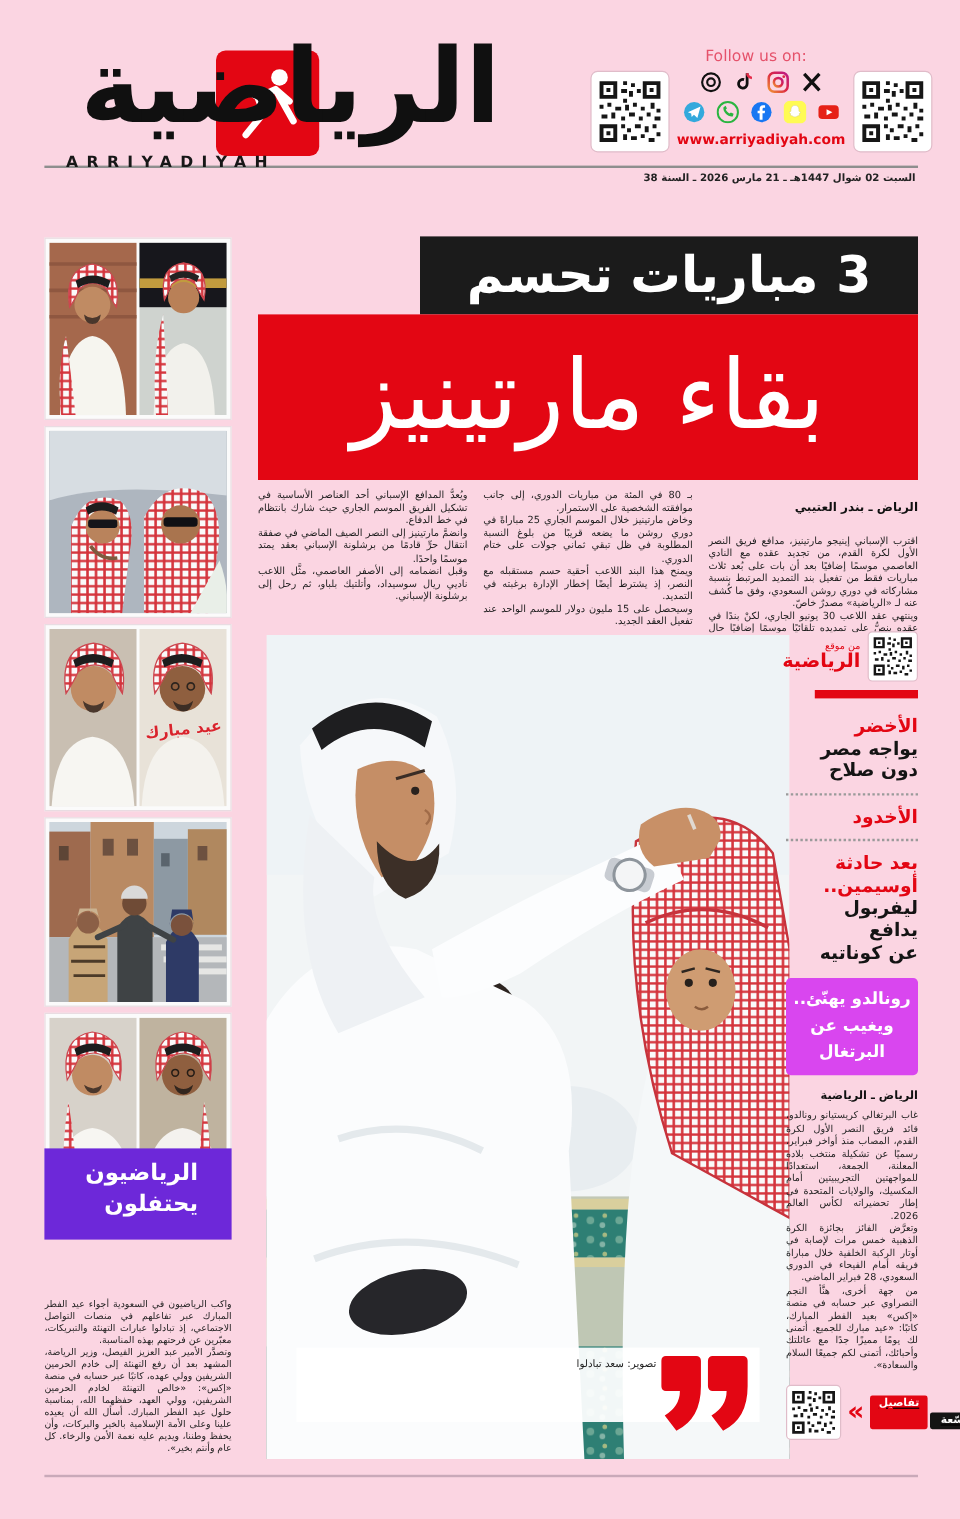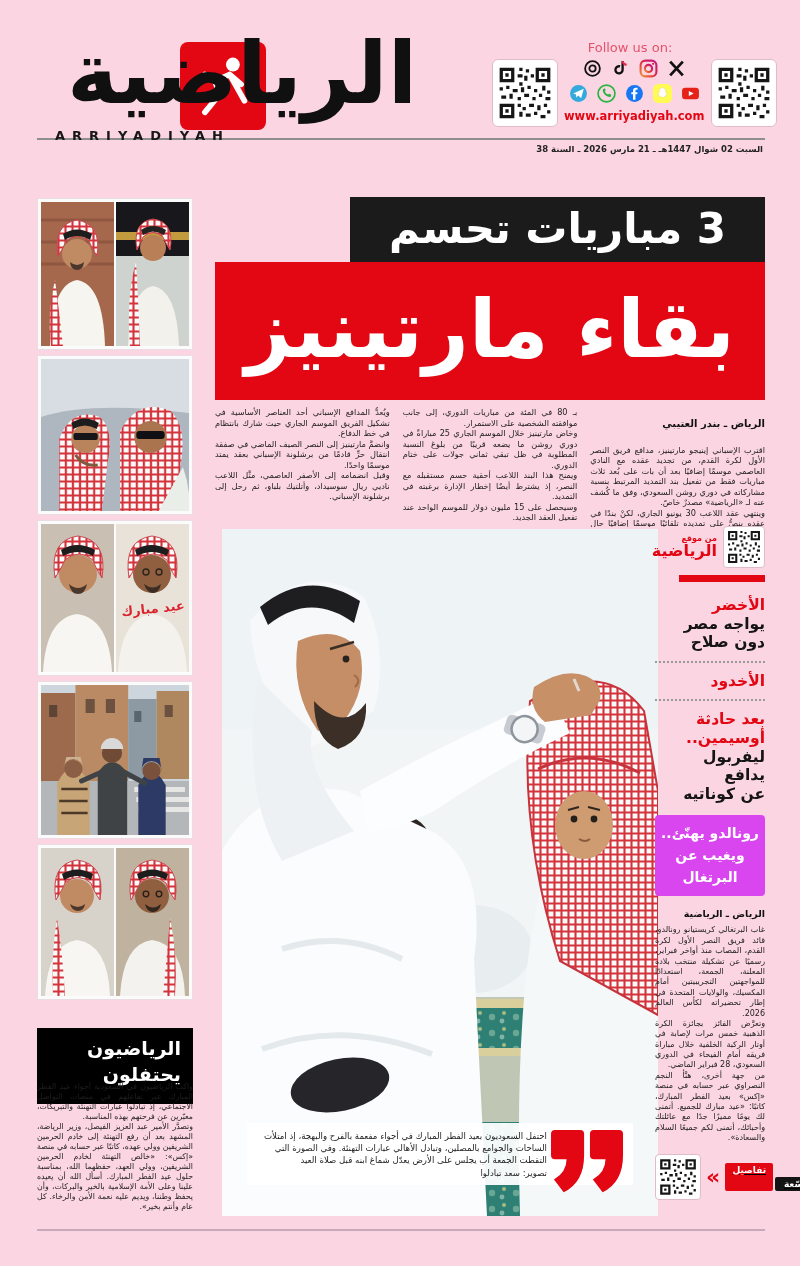--- a/index.html
+++ b/index.html
@@ -31,39 +31,39 @@
   .card { background:#fbfbfb; border:1px solid #e9dce2; padding:3px; margin-bottom:5px; }
   .panels { display:flex; gap:2px; }
   .panel { position:relative; flex:1; overflow:hidden; }
   .card svg { display:block; width:100%; height:100%; }
   .eid { position:absolute; right:4px; top:52%; color:#d8242c; font-size:13px; font-weight:900; transform:rotate(-6deg); direction:rtl; text-shadow:0 0 1px #fff; }
 
   
   .kicker { position:absolute; left:350px; top:197px; width:415px; height:65px; background:#1b1b1b; color:#fff;
             font-size:42px; font-weight:bold; line-height:63px; text-align:center; direction:rtl; }
   .headline { position:absolute; left:215px; top:262px; width:550px; height:138px; background:#e30613; color:#fff;
-              font-size:80px; font-weight:700; line-height:136px; text-align:center; direction:rtl; }
+              font-size:80px; font-weight:400; line-height:136px; text-align:center; direction:rtl; }
   .cols { position:absolute; left:215px; top:407px; width:550px; height:120px; display:flex; direction:rtl; gap:13px; overflow:hidden; }
   .col { flex:1; direction:rtl; text-align:justify; font-size:8.2px; line-height:1.28; color:#1e1e1e; white-space:pre-line; }
   .byline { font-size:10px; font-weight:bold; color:#111; direction:rtl; text-align:right; margin-bottom:4px; }
 
   
   .mainphoto { position:absolute; left:222px; top:529px; width:436px; height:687px; overflow:hidden; }
   .mainphoto > svg { display:block; width:436px; height:687px; }
   .caption { position:absolute; left:25px; top:594px; width:386px; min-height:62px; background:rgba(255,255,255,.94);
              padding:7px 86px 7px 10px; direction:rtl; }
   .caption-text { font-size:8.6px; line-height:1.4; color:#1b1b1b; text-align:right; }
   .caption-credit { font-size:8.6px; color:#1b1b1b; text-align:right; margin-top:2px; }
   .quote { position:absolute; right:8px; top:7px; width:74px; height:72px; }
 
   
   .sidebar { position:absolute; left:655px; top:526px; width:110px; direction:rtl; }
   .sitetag { display:flex; direction:rtl; justify-content:flex-start; gap:6px; align-items:center; }
   .sitetag-txt { text-align:right; }
-  .sitetag-label { color:#e30613; font-size:8px; font-weight:bold; }
+  .sitetag-label { color:#e30613; font-size:8px; font-weight:normal; }
   .sitetag-brand { color:#e30613; font-size:16px; font-weight:900; line-height:1.05; }
   .sqr { width:42px; height:42px; background:#fff; border:1px solid #e0bcc9; border-radius:4px; padding:3px; flex:0 0 auto; }
   .sqr svg { width:100%; height:100%; }
   .redrule { width:86px; height:7px; background:#e30613; margin:7px 0 14px auto; margin-left:0; }
   .shl { text-align:right; }
   .shl-red { color:#e30613; font-size:15.5px; font-weight:900; line-height:1.2; white-space:pre-line; }
   .shl-black { color:#141414; font-size:15.5px; font-weight:900; line-height:1.2; white-space:pre-line; }
   .dotted { border-top:2px dotted #9a9a9a; margin:9px 0; }
   .ronbox { background:#d946ef; border-radius:4px; color:#fff; font-size:14px; font-weight:900; line-height:1.55;
             text-align:center; padding:8px 4px; margin-top:12px; white-space:pre-line; }
@@ -71,22 +71,22 @@
   .sbody { font-size:8px; line-height:1.3; color:#222; text-align:justify; white-space:pre-line; }
   .sfooter { display:flex; direction:ltr; align-items:center; gap:5px; margin-top:10px; }
   .sfooter .sqr { width:46px; height:46px; }
   .chev { color:#e30613; font-size:22px; font-weight:bold; line-height:1; }
   .badges { margin-left:auto; display:flex; flex-direction:row; gap:2px;text-decoration:underline; }
   .badge { width:48px; text-align:center; color:#fff; font-size:9px; font-weight:bold; padding:2px 0; border-radius:2px; }
   .badge.red { background:#e30613; }
   .badge.blk { background:#141414;margin-top:14px; }
 
   
-  .greenbox { position:absolute; left:37px; top:1028px; width:156px; height:76px; background:#000000; color:#fff;
-              font-size:19px; font-weight:900; line-height:1.35; text-align:right; padding:8px 12px; direction:rtl; white-space:pre-line; }
+  .greenbox { position:absolute; left:37px; top:957px; width:156px; height:76px; background:#6d28d9; color:#fff;
+              font-size:19px; font-weight:900; line-height:1.35; text-align:right; padding:8px 28px; direction:rtl; white-space:pre-line; }
   .greenbody { position:absolute; left:37px; top:1082px; width:156px; height:146px; overflow:hidden;
                font-size:7.8px; line-height:1.28; color:#1e1e1e; direction:rtl; text-align:justify; white-space:pre-line; }
 
   .bottomrule { position:absolute; left:37px; top:1229px; width:728px; height:2px; background:#c9a9b9; }
 </style>
 </head>
 <body>
 
 <svg width="0" height="0" style="position:absolute">
   <defs>
@@ -388,21 +388,20 @@
       <path d="M138 262 Q210 222 258 200 L330 166 L348 204 Q284 234 212 282 Q168 304 146 302 Z" fill="#fcfdfe"></path>
       <g transform="rotate(18 302 202)">
         <rect x="282" y="190" width="40" height="20" rx="5" fill="#c8ccd2"></rect>
         <circle cx="302" cy="200" r="13" fill="#f4f5f6" stroke="#8e959c" stroke-width="2.5"></circle>
       </g>
       <path d="M312 158 q30 -20 52 -11 q17 7 14 24 l-9 15 -46 7 q-17 -13 -11 -35z" fill="#c89067"></path>
       <path d="M352 150 l5 12" stroke="#e0d9d2" stroke-width="3"></path>
     </svg>
 
     <div class="caption">
-      <div class="caption-text">احتفل السعوديون بعيد الفطر المبارك في أجواء مفعمة بالفرح والبهجة، إذ امتلأت الساحات والجوامع بالمصلين، وتبادل الأهالي عبارات التهنئة. وفي الصورة التي التقطت الجمعة أب يجلس على الأرض يعدّل شماغ ابنه قبل صلاة العيد</div>
       <div class="caption-credit">تصوير: سعد تبادلوا</div>
       <svg class="quote" viewBox="0 0 76 74">
         <path fill="#e30613" d="M4 0h26a4 4 0 0 1 4 4v22q0 28-21 38l-10-13q13-8 13-21H4a4 4 0 0 1-4-4V4a4 4 0 0 1 4-4z"></path>
         <path fill="#e30613" d="M44 0h26a4 4 0 0 1 4 4v22q0 28-21 38l-10-13q13-8 13-21H44a4 4 0 0 1-4-4V4a4 4 0 0 1 4-4z"></path>
       </svg>
     </div>
   </div>
 
   <div class="sidebar">
     <div class="sitetag">

